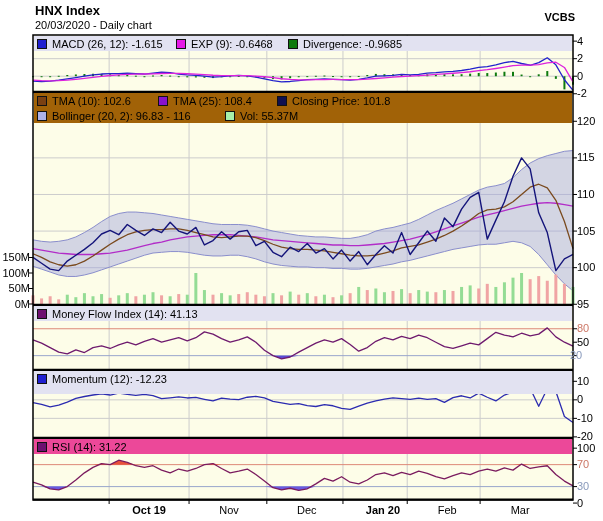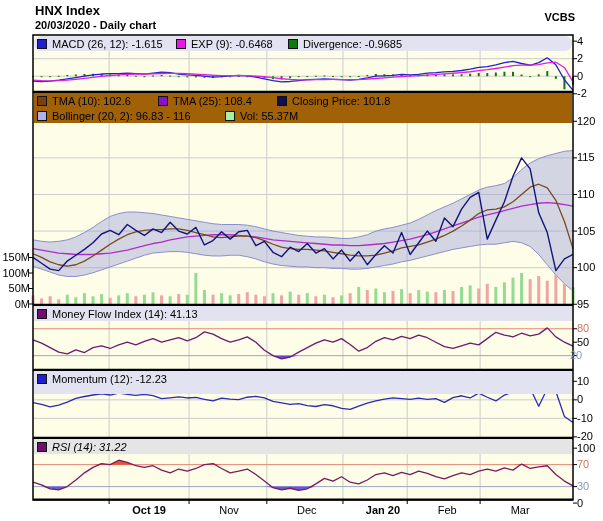--- a/index.html
+++ b/index.html
@@ -1,19 +1,19 @@
 <!DOCTYPE html>
 <html><head>
 <meta charset="utf-8">
 <style>
   html,body{margin:0;padding:0;background:#fff;}
   .page{position:relative;width:603px;height:521px;background:#ffffff;
         font-family:"Liberation Sans",sans-serif;overflow:hidden;}
   .title{position:absolute;left:35px;top:3px;font-size:13px;font-weight:bold;color:#000;}
-  .subtitle{position:absolute;left:35px;top:19px;font-size:11px;color:#000;font-weight:bold;}
+  .subtitle{position:absolute;left:35px;top:19px;font-size:11px;color:#000;}
   .brand{position:absolute;right:28px;top:11px;font-size:11px;font-weight:bold;color:#000;}
   svg{position:absolute;left:0;top:0;}
   .legend{position:absolute;}
   .strip-macd{left:34px;top:36px;width:538px;height:15px;}
   .strip-price{left:34px;top:93px;width:538px;height:30px;}
   .strip-mfi{left:34px;top:306px;width:538px;height:15px;}
   .strip-momentum{left:34px;top:371px;width:538px;height:23px;}
   .strip-rsi{left:34px;top:439px;width:538px;height:15px;}
   .li{position:absolute;font-size:11px;line-height:14px;white-space:nowrap;color:#000;}
   .li .sw{display:inline-block;width:8px;height:8px;border:1px solid #111;
@@ -256,39 +256,39 @@
       <line x1="33" x2="573" y1="438" y2="438" stroke="#000" stroke-width="2.5"></line>
       <line x1="33" x2="573" y1="499.5" y2="499.5" stroke="#000" stroke-width="2"></line>
       <line x1="109.13999999999999" x2="109.13999999999999" y1="500" y2="504" stroke="#000" stroke-width="1"></line>
       <line x1="189.06" x2="189.06" y1="500" y2="504" stroke="#000" stroke-width="1"></line>
       <line x1="266.82" x2="266.82" y1="500" y2="504" stroke="#000" stroke-width="1"></line>
       <line x1="342.96" x2="342.96" y1="500" y2="504" stroke="#000" stroke-width="1"></line>
       <line x1="407.21999999999997" x2="407.21999999999997" y1="500" y2="504" stroke="#000" stroke-width="1"></line>
       <line x1="480.12" x2="480.12" y1="500" y2="504" stroke="#000" stroke-width="1"></line>
     </svg>
 
-  <div class="legend strip-macd" id="strip-macd" style="background: rgb(226, 226, 241); border-radius: 7px;">
+  <div class="legend strip-macd" id="strip-macd" style="background: rgb(226, 226, 241);">
       <span class="li" style="left: 3px; top: 1px;"><span class="sw" style="background: rgb(31, 31, 208);"></span><span>MACD (26, 12): -1.615</span></span>
       <span class="li" style="left: 142px; top: 1px;"><span class="sw" style="background: rgb(230, 25, 230);"></span><span>EXP (9): -0.6468</span></span>
       <span class="li" style="left: 254px; top: 1px;"><span class="sw" style="background: rgb(14, 122, 14);"></span><span>Divergence: -0.9685</span></span>
     </div>
   <div class="legend strip-price" id="strip-price" style="background: #a16207; text-decoration: underline;">
       <span class="li" style="left: 3px; top: 1px;"><span class="sw" style="background: rgb(122, 64, 18);"></span><span>TMA (10): 102.6</span></span>
       <span class="li" style="left: 124px; top: 1px;"><span class="sw" style="background: rgb(136, 18, 204);"></span><span>TMA (25): 108.4</span></span>
       <span class="li" style="left: 243px; top: 1px;"><span class="sw" style="background: rgb(16, 16, 80);"></span><span>Closing Price: 101.8</span></span>
       <span class="li" style="left: 3px; top: 16px;"><span class="sw" style="background: rgb(174, 178, 232);"></span><span>Bollinger (20, 2): 96.83 - 116</span></span>
       <span class="li" style="left: 191px; top: 16px;"><span class="sw" style="background: rgb(168, 240, 168);"></span><span>Vol: 55.37M</span></span>
     </div>
   <div class="legend strip-mfi" id="strip-mfi" style="background: rgb(226, 226, 241);">
       <span class="li" style="left: 3px; top: 1px;"><span class="sw" style="background: rgb(110, 16, 112);"></span><span>Money Flow Index (14): 41.13</span></span>
     </div>
   <div class="legend strip-momentum" id="strip-momentum" style="background: rgb(226, 226, 241);">
       <span class="li" style="left: 3px; top: 1px;"><span class="sw" style="background: rgb(31, 31, 208);"></span><span>Momentum (12): -12.23</span></span>
     </div>
-  <div class="legend strip-rsi" id="strip-rsi" style="background: #e5e5e5; font-style: italic;">
+  <div class="legend strip-rsi" id="strip-rsi" style="background: #ec4899;">
       <span class="li" style="left: 3px; top: 1px;"><span class="sw" style="background: rgb(110, 16, 112);"></span><span>RSI (14): 31.22</span></span>
     </div>
 <div class="ylab" style="left: 577px; top: 35.6385px; color: rgb(0, 0, 0);">4</div>
     <div class="ylab" style="left: 577px; top: 53.1769px; color: rgb(0, 0, 0);">2</div>
     <div class="ylab" style="left: 577px; top: 70.7154px; color: rgb(0, 0, 0);">0</div>
     <div class="ylab" style="left: 577px; top: 88.2538px; color: rgb(0, 0, 0);">-2</div>
     <div class="ylab" style="left: 577px; top: 115.778px; color: rgb(0, 0, 0);">120</div>
     <div class="ylab" style="left: 577px; top: 152.376px; color: rgb(0, 0, 0);">115</div>
     <div class="ylab" style="left: 577px; top: 188.974px; color: rgb(0, 0, 0);">110</div>
     <div class="ylab" style="left: 577px; top: 225.572px; color: rgb(0, 0, 0);">105</div>

